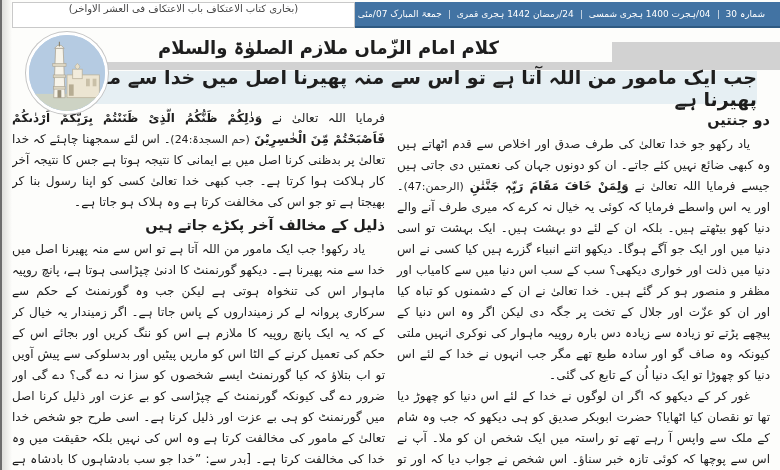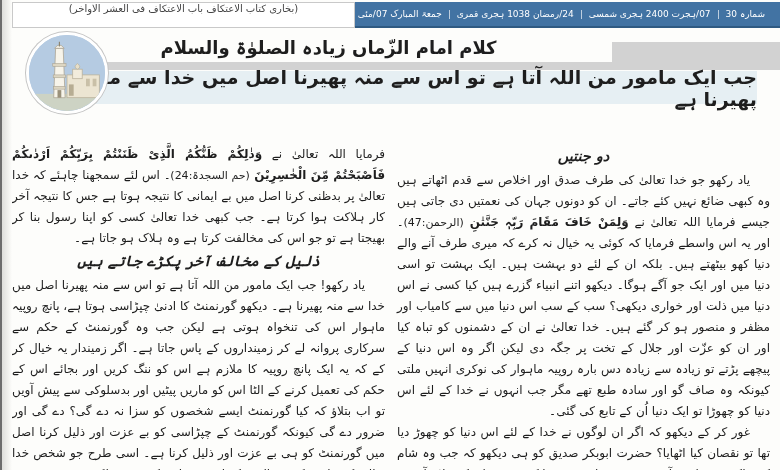--- a/index.html
+++ b/index.html
@@ -83,54 +83,53 @@
   
   .article{
     position:absolute;top:108px;left:12px;right:10px;bottom:0;
     display:flex;flex-direction:row;gap:12px;
     overflow:hidden;
   }
   .col{
     flex:1;min-width:0;
     font-size:12px;line-height:21px;
     text-align:justify;
-    margin-top:36px;
   }
   .col p{margin:0;}
   .col p.indent{text-indent:20px;}
   .col-heading{
-    text-align:center;font-weight:bold;font-size:14.5px;
-    margin:1px 0 3px 0;line-height:22px;font-style:italic;
+    font-weight:bold;font-size:14.5px;
+    margin:1px 0 3px 0;line-height:22px;
   }
   .verse{font-weight:bold;}
   .ref{font-size:11px;}
 </style>
 </head>
 <body>
 
 <div class="page">
   <div class="scan-edge"></div>
 
   <div class="top-row">
     <div class="date-bar">
       <span class="seg">شمارہ 30</span>
-      <span class="seg">07/ہجرت 2400 ہجری شمسی</span>
-      <span class="seg">24/رمضان 1038 ہجری قمری</span>
+      <span class="seg">04/ہجرت 1400 ہجری شمسی</span>
+      <span class="seg">24/رمضان 1442 ہجری قمری</span>
       <span class="seg">جمعۃ المبارک 07/مئی 2021ء</span>
       <span class="seg">جلد 28</span>
     </div>
     <div class="citation-box">
       <span>(بخاری کتاب الاعتکاف باب الاعتکاف فی العشر الاواخر)</span>
     </div>
   </div>
 
   <div class="masthead">
     <div class="gray-band"></div>
     <div class="title-ribbon">
-      <span class="kalam-title">کلام امام الزّماں زیادہ الصلوٰۃ والسلام</span>
+      <span class="kalam-title">کلام امام الزّماں ملازم الصلوٰۃ والسلام</span>
     </div>
     <div class="headline-band">
       <span class="headline">جب ایک مامور من اللہ آتا ہے تو اس سے منہ پھیرنا اصل میں خدا سے منہ پھیرنا ہے</span>
     </div>
     <div class="logo">
       <svg viewBox="0 0 80 80" xmlns="http://www.w3.org/2000/svg">
         <rect x="0" y="0" width="80" height="80" fill="#b5cbe2"></rect>
         <rect x="0" y="62" width="80" height="18" fill="#cdd3c4"></rect>
 
         <rect x="40" y="42" width="34" height="24" fill="#ece5d2" stroke="#b9b09a" stroke-width="0.8"></rect>

